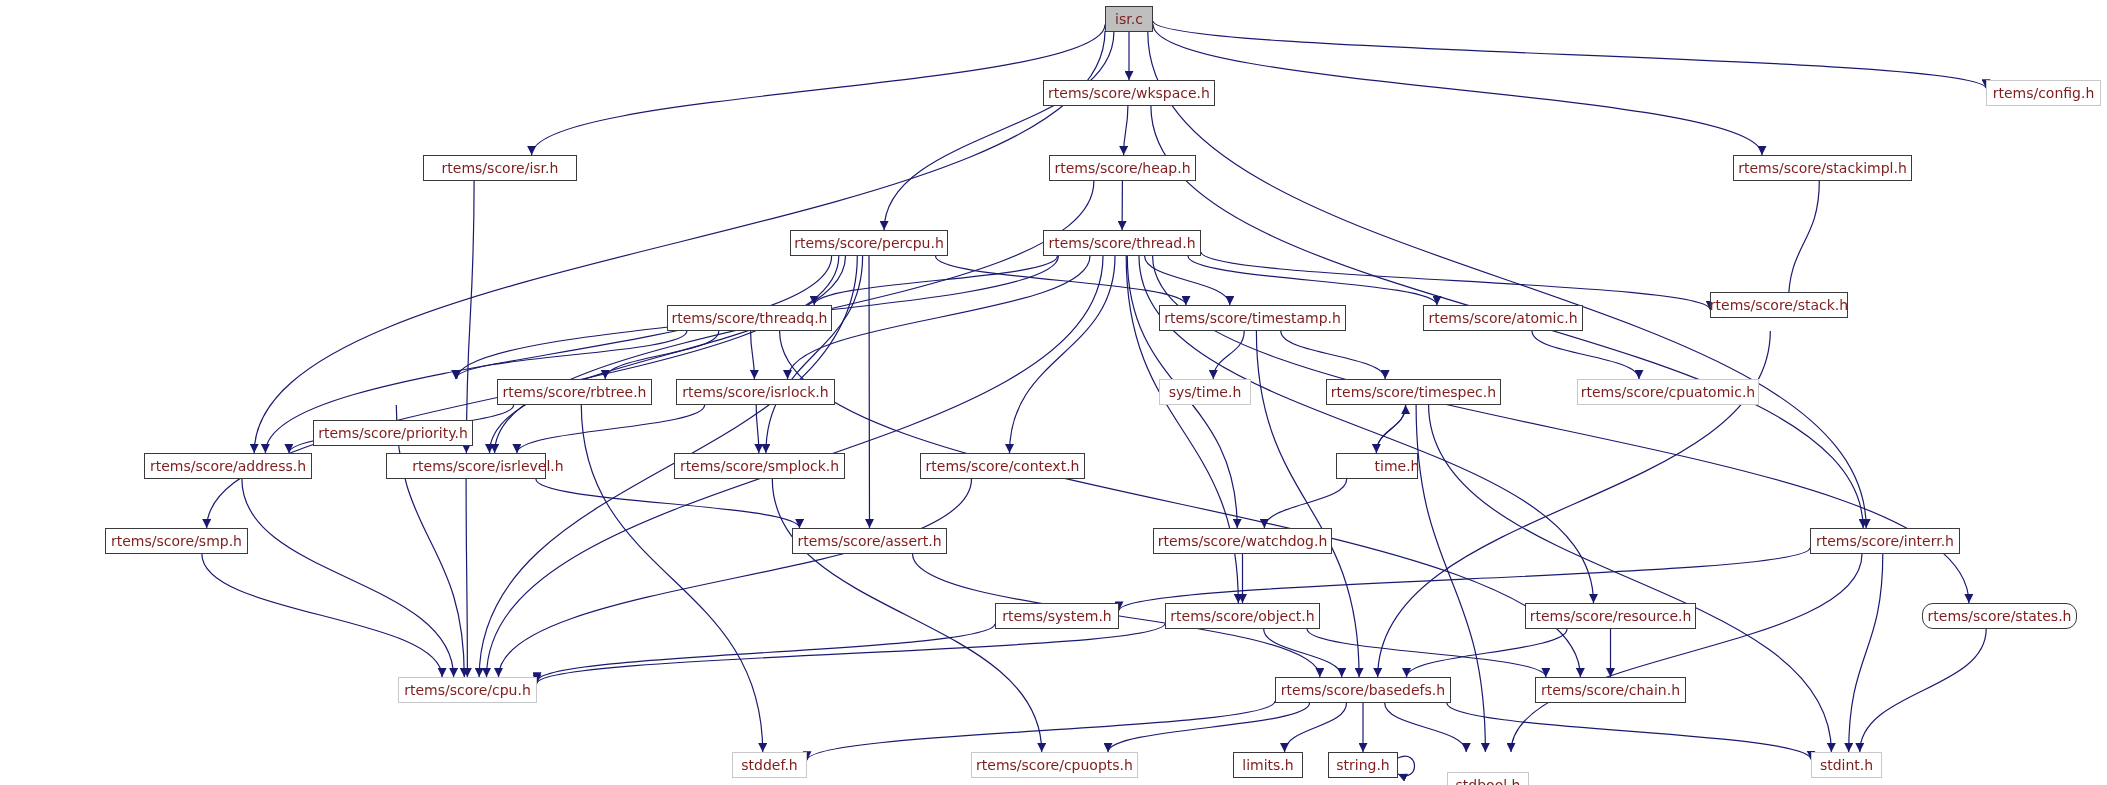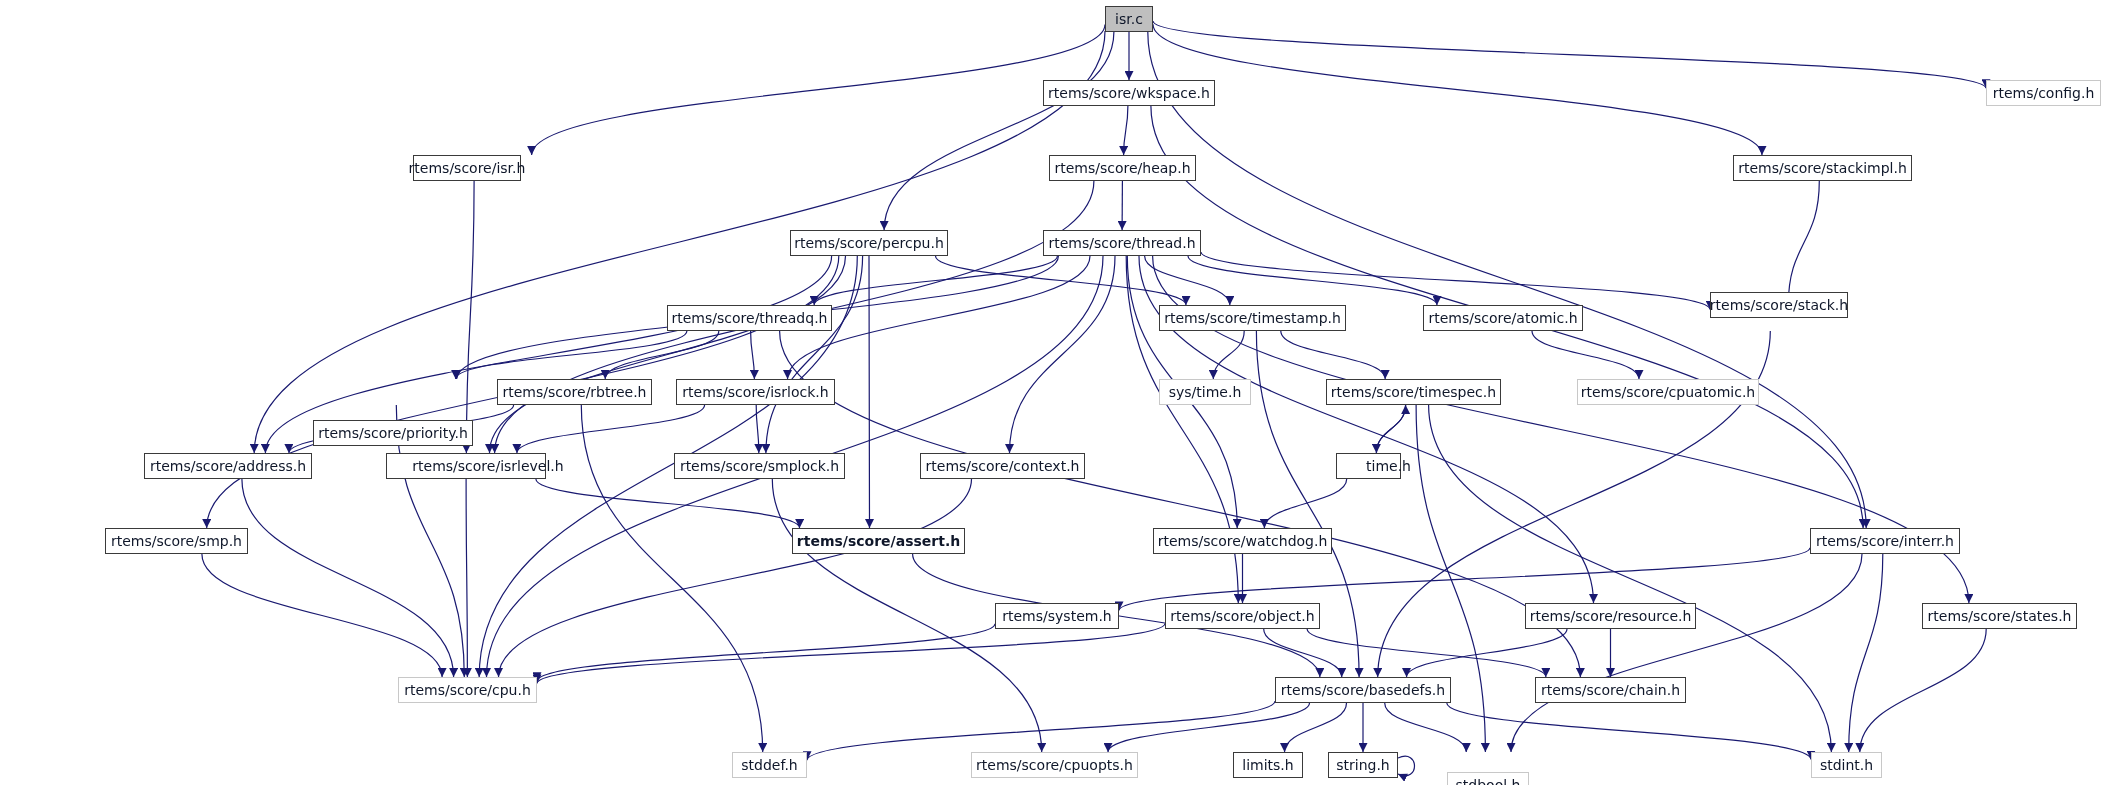--- a/index.html
+++ b/index.html
@@ -1,21 +1,21 @@
 <!DOCTYPE html>
 <html><head>
 <meta charset="utf-8">
 <style>
   html, body { margin: 0; padding: 0; background: #ffffff; }
   #canvas { position: relative; width: 2107px; height: 785px; overflow: hidden; background: #fff; }
   svg#edges { position: absolute; left: 0; top: 0; }
   .node {
     position: absolute; box-sizing: border-box; height: 26px;
     display: flex; align-items: center; justify-content: center;
-    font-family: "DejaVu Sans", sans-serif; font-size: 14px; color: #0f172a;
+    font-family: "DejaVu Sans", sans-serif; font-size: 14px; color: #7f1d1d;
     background: #fff; border: 1.5px solid #3a3a3a; white-space: nowrap;
     cursor: pointer;
   }
   .node.ext { border: 1.5px solid #c8c8c8; cursor: default; }
   .node.root { background: #bfbfbf; border: 1.5px solid #3a3a3a; }
 </style>
 </head>
 <body>
 
 <div id="canvas">
@@ -101,48 +101,48 @@
         <path d="M1363.0,703.0 C1363.0,727.5 1363.0,727.5 1363.0,752.0" fill="none" stroke="#191970" stroke-width="1.2" marker-end="url(#arrow)"></path>
         <path d="M1384.7,703.0 C1384.7,727.5 1466.3,727.5 1466.3,752.0" fill="none" stroke="#191970" stroke-width="1.2" marker-end="url(#arrow)"></path>
         <path d="M1446.8,703.0 C1446.8,731.2 1811.0,731.2 1811.0,759.5" fill="none" stroke="#191970" stroke-width="1.2" marker-end="url(#arrow)"></path>
         <path d="M1398,758 C1420,748 1420,784 1398,774" fill="none" stroke="#191970" stroke-width="1.2" marker-end="url(#arrow)"></path>
       </g>
   </svg>
   <div id="node-layer">
       <div class="node root" style="left: 1105px; top: 6px; width: 48px;">isr.c</div>
       <div class="node" style="left: 1043px; top: 80px; width: 172px;">rtems/score/wkspace.h</div>
       <div class="node ext" style="left: 1986px; top: 80px; width: 115px;">rtems/config.h</div>
-      <div class="node" style="left: 413px; top: 155px; width: 108px;">rtems/score/isr.h</div>
+      <div class="node" style="left: 423px; top: 155px; width: 154px;">rtems/score/isr.h</div>
       <div class="node" style="left: 1049px; top: 155px; width: 147px;">rtems/score/heap.h</div>
       <div class="node" style="left: 1733px; top: 155px; width: 179px;">rtems/score/stackimpl.h</div>
       <div class="node" style="left: 790px; top: 230px; width: 158px;">rtems/score/percpu.h</div>
       <div class="node" style="left: 1043px; top: 230px; width: 158px;">rtems/score/thread.h</div>
       <div class="node" style="left: 667px; top: 305px; width: 165px;">rtems/score/threadq.h</div>
       <div class="node" style="left: 1159px; top: 305px; width: 187px;">rtems/score/timestamp.h</div>
       <div class="node" style="left: 1423px; top: 305px; width: 160px;">rtems/score/atomic.h</div>
       <div class="node" style="left: 1710px; top: 292px; width: 138px;">rtems/score/stack.h</div>
       <div class="node" style="left: 313px; top: 379px; width: 160px; margin-top: 41px;">rtems/score/priority.h</div>
       <div class="node" style="left: 497px; top: 379px; width: 155px;">rtems/score/rbtree.h</div>
       <div class="node" style="left: 676px; top: 379px; width: 159px;">rtems/score/isrlock.h</div>
       <div class="node ext" style="left: 1159px; top: 379px; width: 92px;">sys/time.h</div>
       <div class="node" style="left: 1326px; top: 379px; width: 175px;">rtems/score/timespec.h</div>
       <div class="node ext" style="left: 1577px; top: 379px; width: 182px;">rtems/score/cpuatomic.h</div>
       <div class="node" style="left: 144px; top: 453px; width: 168px;">rtems/score/address.h</div>
       <div class="node" style="left: 386px; top: 453px; width: 160px; padding-left: 44px;">rtems/score/isrlevel.h</div>
       <div class="node" style="left: 674px; top: 453px; width: 171px; text-align: center;">rtems/score/smplock.h</div>
       <div class="node" style="left: 920px; top: 453px; width: 165px;">rtems/score/context.h</div>
-      <div class="node" style="left: 1336px; top: 453px; width: 65px; padding-left: 40px;">time.h</div>
+      <div class="node" style="left: 1336px; top: 453px; width: 82px; padding-left: 40px;">time.h</div>
       <div class="node" style="left: 105px; top: 528px; width: 143px;">rtems/score/smp.h</div>
-      <div class="node" style="left: 792px; top: 528px; width: 173px; font-weight: bold;">rtems/score/assert.h</div>
+      <div class="node" style="left: 792px; top: 528px; width: 155px;">rtems/score/assert.h</div>
       <div class="node" style="left: 1153px; top: 528px; width: 179px;">rtems/score/watchdog.h</div>
       <div class="node" style="left: 1810px; top: 528px; width: 150px;">rtems/score/interr.h</div>
       <div class="node" style="left: 995px; top: 603px; width: 124px;">rtems/system.h</div>
       <div class="node" style="left: 1165px; top: 603px; width: 155px;">rtems/score/object.h</div>
       <div class="node" style="left: 1525px; top: 603px; width: 171px;">rtems/score/resource.h</div>
-      <div class="node" style="left: 1922px; top: 603px; width: 155px;">rtems/score/states.h</div>
+      <div class="node" style="left: 1922px; top: 603px; width: 155px; border-radius: 11px;">rtems/score/states.h</div>
       <div class="node ext" style="left: 398px; top: 677px; width: 139px;">rtems/score/cpu.h</div>
       <div class="node" style="left: 1275px; top: 677px; width: 176px;">rtems/score/basedefs.h</div>
       <div class="node" style="left: 1535px; top: 677px; width: 151px;">rtems/score/chain.h</div>
       <div class="node ext" style="left: 732px; top: 752px; width: 75px;">stddef.h</div>
       <div class="node ext" style="left: 971px; top: 752px; width: 167px;">rtems/score/cpuopts.h</div>
       <div class="node" style="left: 1233px; top: 752px; width: 70px;">limits.h</div>
       <div class="node" style="left: 1328px; top: 752px; width: 70px;">string.h</div>
       <div class="node ext" style="left: 1447px; top: 752px; width: 82px; margin-top: 20px;">stdbool.h</div>
       <div class="node ext" style="left: 1811px; top: 752px; width: 71px;">stdint.h</div>
     </div>

